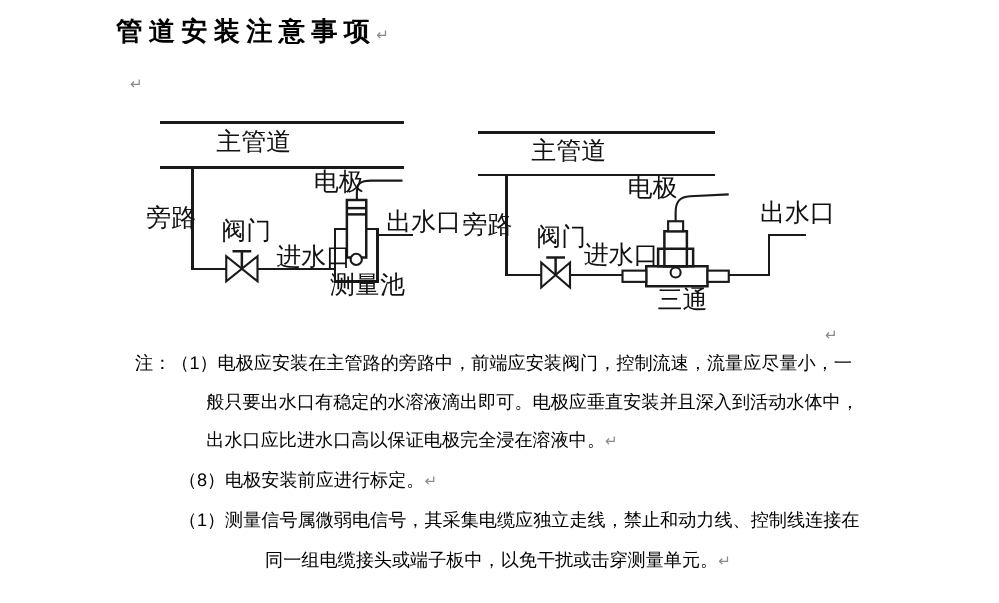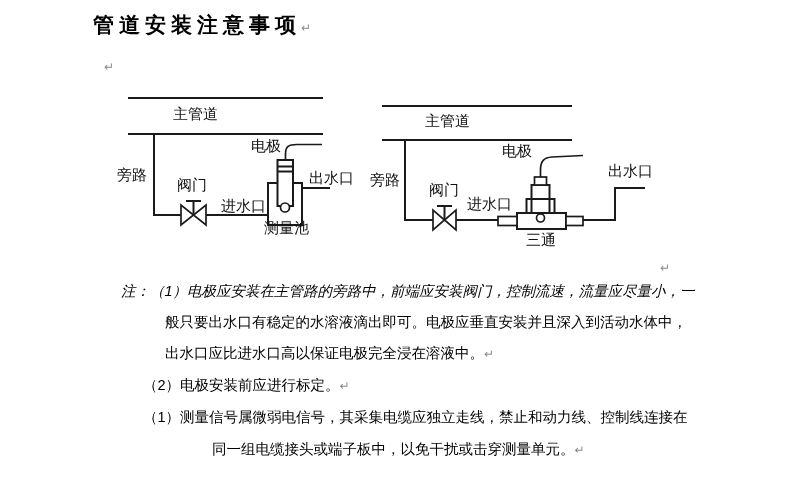--- a/index.html
+++ b/index.html
@@ -20,21 +20,21 @@
     white-space:nowrap;
     color:#000000;
   }
   .mark {
     color:#8a8a8a;
     font-size:12px;
     font-weight:normal;
     letter-spacing:0;
   }
   .dlabel {
-    font-size:15px;
+    font-size:20px;
     line-height:16px;
     white-space:nowrap;
     color:#111111;
   }
   .note-line {
     font-size:14.5px;
     line-height:17px;
     white-space:nowrap;
     color:#000000;
   }
@@ -121,18 +121,18 @@
 <div class="abs dlabel" style="left:264px; top:220px;">测量池</div>
 
 <div class="abs dlabel" style="left:425px; top:113px;">主管道</div>
 <div class="abs dlabel" style="left:370px; top:172px;">旁路</div>
 <div class="abs dlabel" style="left:429px; top:182px;">阀门</div>
 <div class="abs dlabel" style="left:467px; top:196px;">进水口</div>
 <div class="abs dlabel" style="left:502px; top:143px;">电极</div>
 <div class="abs dlabel" style="left:608px; top:163px;">出水口</div>
 <div class="abs dlabel" style="left:526px; top:232px;">三通</div>
 
-<div class="abs note-line" style="left:121px; top:283px;font-style:italic;"><span>注：（1）电极应安装在主管路的旁路中，前端应安装阀门，控制流速，流量应尽量小，一</span></div>
+<div class="abs note-line" style="left:108px; top:283px;"><span>注：（1）电极应安装在主管路的旁路中，前端应安装阀门，控制流速，流量应尽量小，一</span></div>
 <div class="abs note-line" style="left:165px; top:314px;"><span>般只要出水口有稳定的水溶液滴出即可。电极应垂直安装并且深入到活动水体中，</span></div>
 <div class="abs note-line" style="left:165px; top:345px;"><span>出水口应比进水口高以保证电极完全浸在溶液中。</span><span class="mark">↵</span></div>
-<div class="abs note-line" style="left:143px; top:377px;"><span>（2）电极安装前应进行标定。</span><span class="mark">↵</span></div>
+<div class="abs note-line" style="left:143px; top:377px;"><span>（8）电极安装前应进行标定。</span><span class="mark">↵</span></div>
 <div class="abs note-line" style="left:143px; top:409px;"><span>（1）测量信号属微弱电信号，其采集电缆应独立走线，禁止和动力线、控制线连接在</span></div>
 <div class="abs note-line" style="left:180px; top:441px;margin-left:32px;"><span>同一组电缆接头或端子板中，以免干扰或击穿测量单元。</span><span class="mark">↵</span></div>
 
 </body></html>

